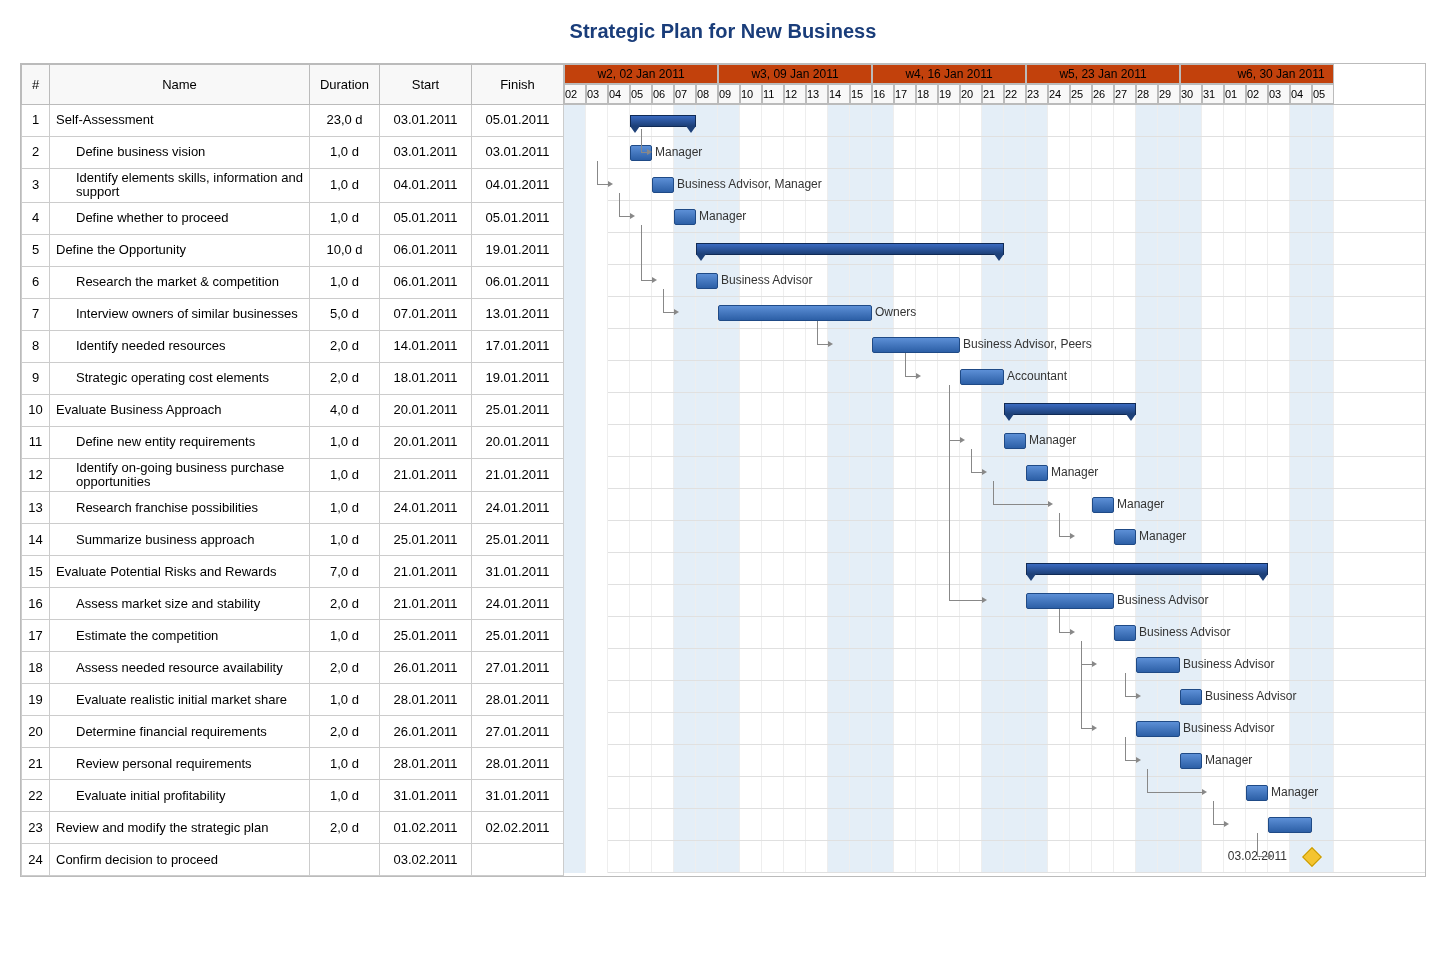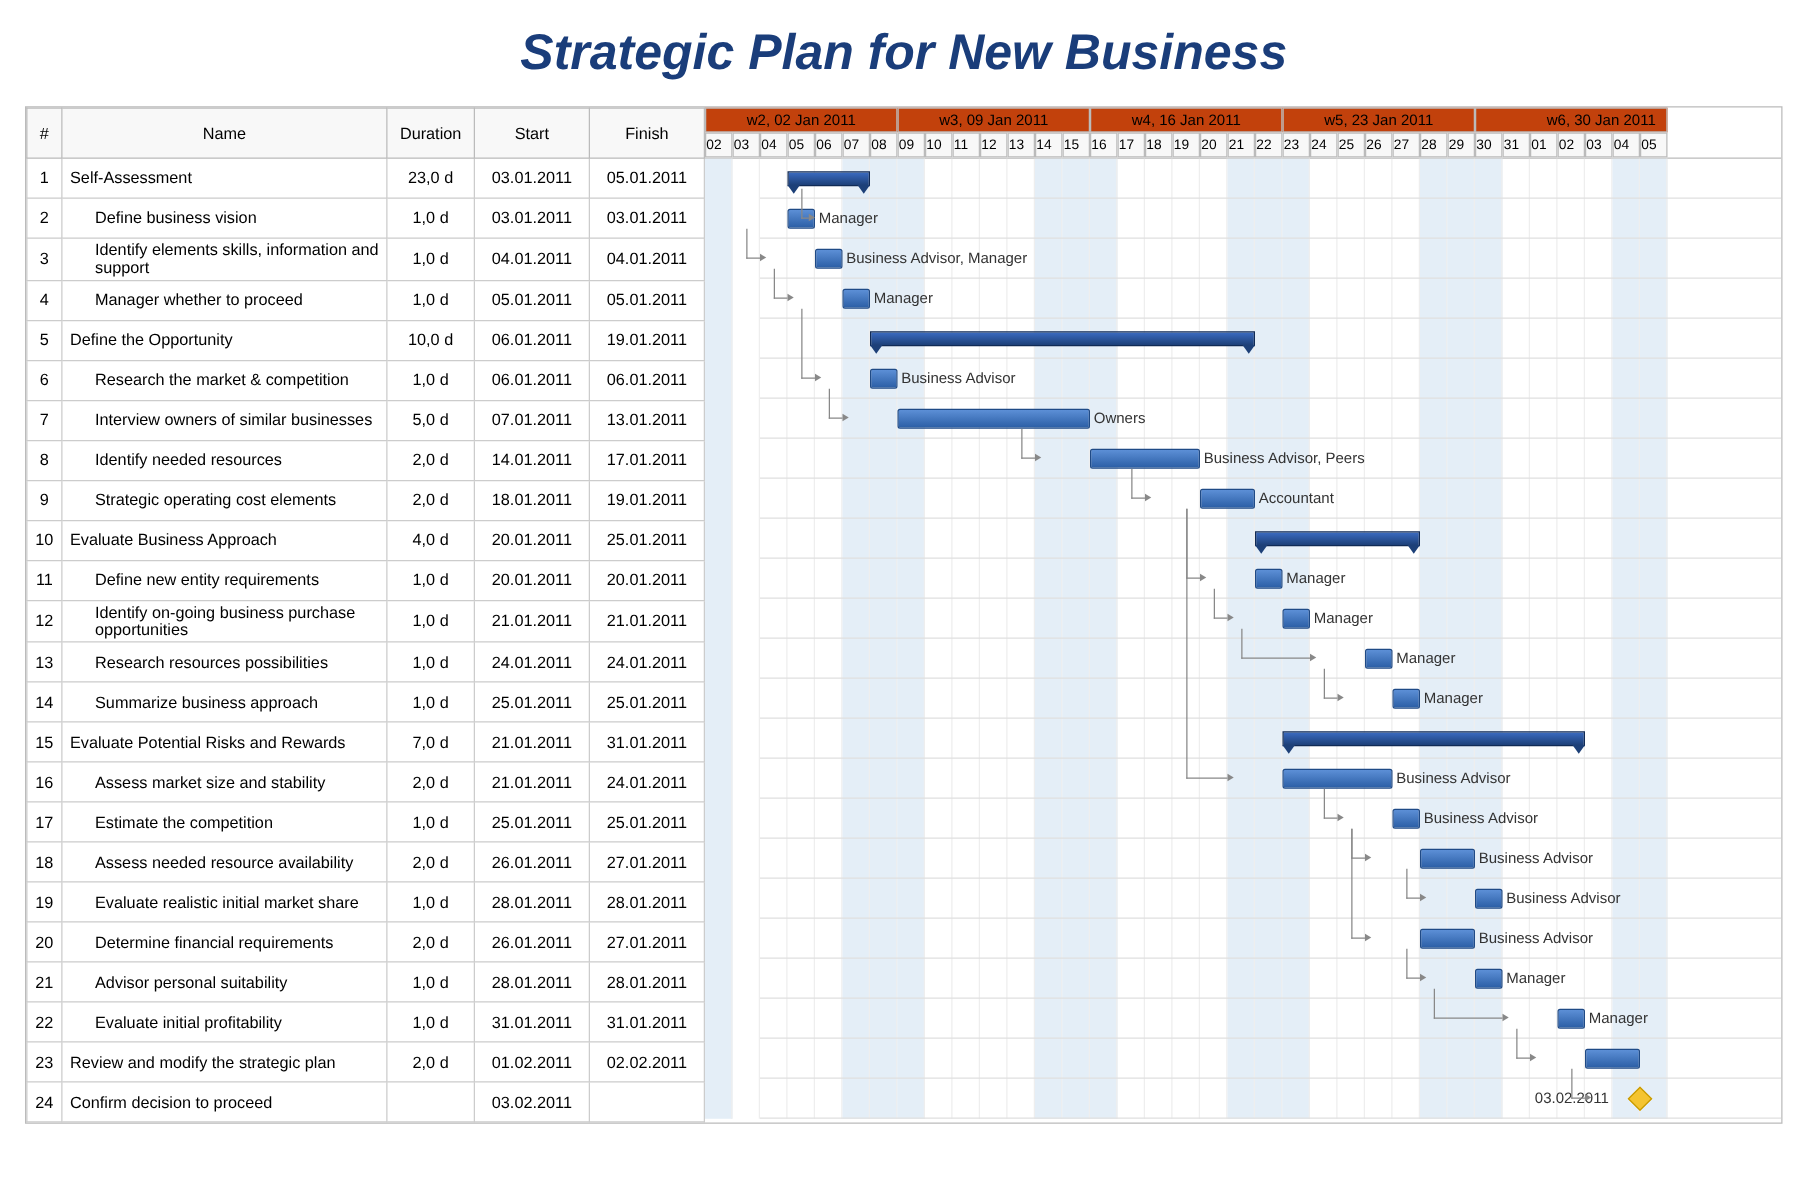--- a/index.html
+++ b/index.html
@@ -7,23 +7,22 @@
     margin: 0;
     padding: 20px;
     font-family: Arial, Helvetica, sans-serif;
     background: #fff;
     color: #000;
   }
   .title {
     text-align: center;
     color: #1a3d7a;
     font-weight: bold;
-    font-size: 40px;
+    font-size: 20px;
     margin: 0 0 20px 0;
-    font-style: italic;
   }
   .gantt {
     display: flex;
     border: 1px solid #bbb;
     width: 1406px;
   }
   .left {
     flex: 0 0 540px;
     font-size: 13px;
   }
@@ -192,21 +191,21 @@
           </tr>
           <tr>
             <td class="col-num">3</td>
      <td class="col-name indent">Identify elements skills, information and support</td>
      <td class="col-dur">1,0 d</td>
      <td class="col-start">04.01.2011</td>
      <td class="col-fin">04.01.2011</td>
           </tr>
           <tr>
             <td class="col-num">4</td>
-     <td class="col-name indent">Manager whether to proceed</td>
+     <td class="col-name indent">Define whether to proceed</td>
      <td class="col-dur">1,0 d</td>
      <td class="col-start">05.01.2011</td>
      <td class="col-fin">05.01.2011</td>
           </tr>
           <tr>
             <td class="col-num">5</td>
      <td class="col-name ">Define the Opportunity</td>
      <td class="col-dur">10,0 d</td>
      <td class="col-start">06.01.2011</td>
      <td class="col-fin">19.01.2011</td>
@@ -255,21 +254,21 @@
           </tr>
           <tr>
             <td class="col-num">12</td>
      <td class="col-name indent">Identify on-going business purchase opportunities</td>
      <td class="col-dur">1,0 d</td>
      <td class="col-start">21.01.2011</td>
      <td class="col-fin">21.01.2011</td>
           </tr>
           <tr>
             <td class="col-num">13</td>
-     <td class="col-name indent">Research resources possibilities</td>
+     <td class="col-name indent">Research franchise possibilities</td>
      <td class="col-dur">1,0 d</td>
      <td class="col-start">24.01.2011</td>
      <td class="col-fin">24.01.2011</td>
           </tr>
           <tr>
             <td class="col-num">14</td>
      <td class="col-name indent">Summarize business approach</td>
      <td class="col-dur">1,0 d</td>
      <td class="col-start">25.01.2011</td>
      <td class="col-fin">25.01.2011</td>
@@ -311,21 +310,21 @@
           </tr>
           <tr>
             <td class="col-num">20</td>
      <td class="col-name indent">Determine financial requirements</td>
      <td class="col-dur">2,0 d</td>
      <td class="col-start">26.01.2011</td>
      <td class="col-fin">27.01.2011</td>
           </tr>
           <tr>
             <td class="col-num">21</td>
-     <td class="col-name indent">Advisor personal suitability</td>
+     <td class="col-name indent">Review personal requirements</td>
      <td class="col-dur">1,0 d</td>
      <td class="col-start">28.01.2011</td>
      <td class="col-fin">28.01.2011</td>
           </tr>
           <tr>
             <td class="col-num">22</td>
      <td class="col-name indent">Evaluate initial profitability</td>
      <td class="col-dur">1,0 d</td>
      <td class="col-start">31.01.2011</td>
      <td class="col-fin">31.01.2011</td>

